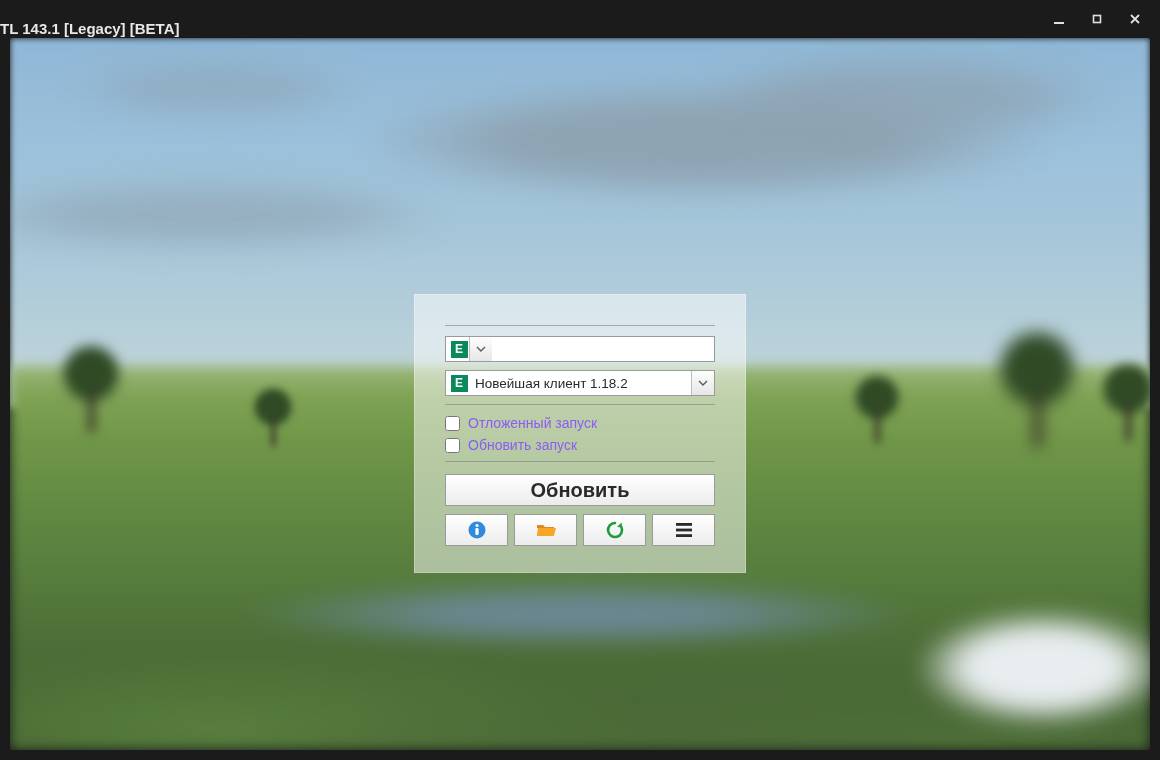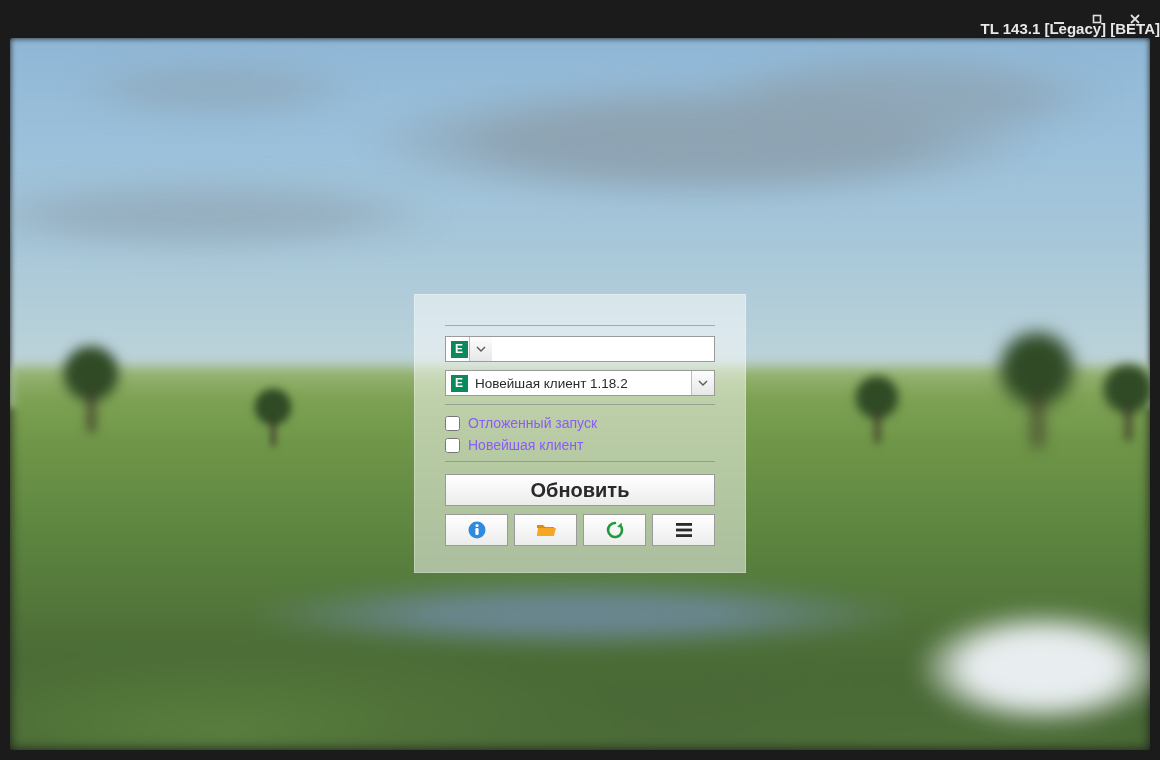--- a/index.html
+++ b/index.html
@@ -1,17 +1,17 @@
 <!DOCTYPE html>
 <html><head>
 <meta charset="utf-8">
 <style>
   html,body{margin:0;padding:0;width:1160px;height:760px;overflow:hidden;font-family:Arial,Helvetica,sans-serif;background:#000;}
   .window{position:relative;width:1160px;height:760px;background:#1b1b1b;}
-  .titlebar{height:56px;background:#1b1b1b;color:#e8e8e8;display:flex;align-items:center;justify-content:flex-end;position:relative;}
+  .titlebar{height:56px;background:#1b1b1b;color:#e8e8e8;display:flex;align-items:center;justify-content:flex-start;position:relative;}
   .titlebar .title{font-size:15px;font-weight:bold;color:#e8e8e8;}
   .win-controls{position:absolute;right:6px;top:0;height:38px;display:flex;align-items:center;gap:0;}
   .win-btn{width:38px;height:38px;display:flex;align-items:center;justify-content:center;color:#e0e0e0;cursor:pointer;}
   .win-btn svg{display:block;}
   .content{position:absolute;left:10px;right:10px;top:38px;bottom:10px;border-radius:2px;overflow:hidden;}
   
   .bg{position:absolute;inset:0;}
   .sky{position:absolute;left:0;right:0;top:0;height:52%;
        background:linear-gradient(to bottom,#8fb7d6 0%,#9cc1db 30%,#a7c7d9 55%,#b7d0d9 80%,#c6d7da 100%);
        filter:blur(3px);}
@@ -157,21 +157,21 @@
       </div>
 
       <div class="hr" style="margin-top:6px;"></div>
 
       <div class="check-row">
         <input type="checkbox" style="">
         <label>Отложенный запуск</label>
       </div>
       <div class="check-row">
         <input type="checkbox" style="">
-        <label>Новейшая клиент</label>
+        <label>Обновить запуск</label>
       </div>
 
       <div class="hr last"></div>
 
       <button class="launch">Обновить</button>
 
       <div class="btn-row">
         <div class="mini">
           <svg width="20" height="20" viewBox="0 0 20 20">
             <circle cx="10" cy="10" r="8.5" fill="#2f8bdc"></circle>

